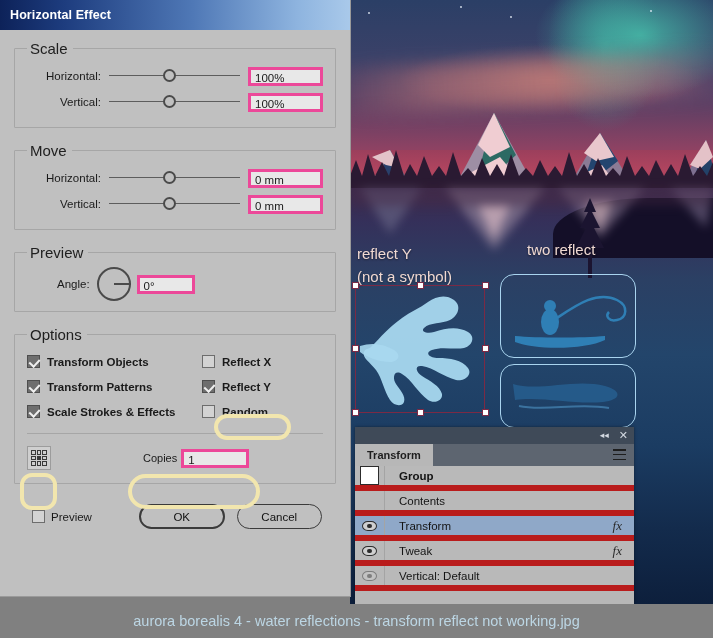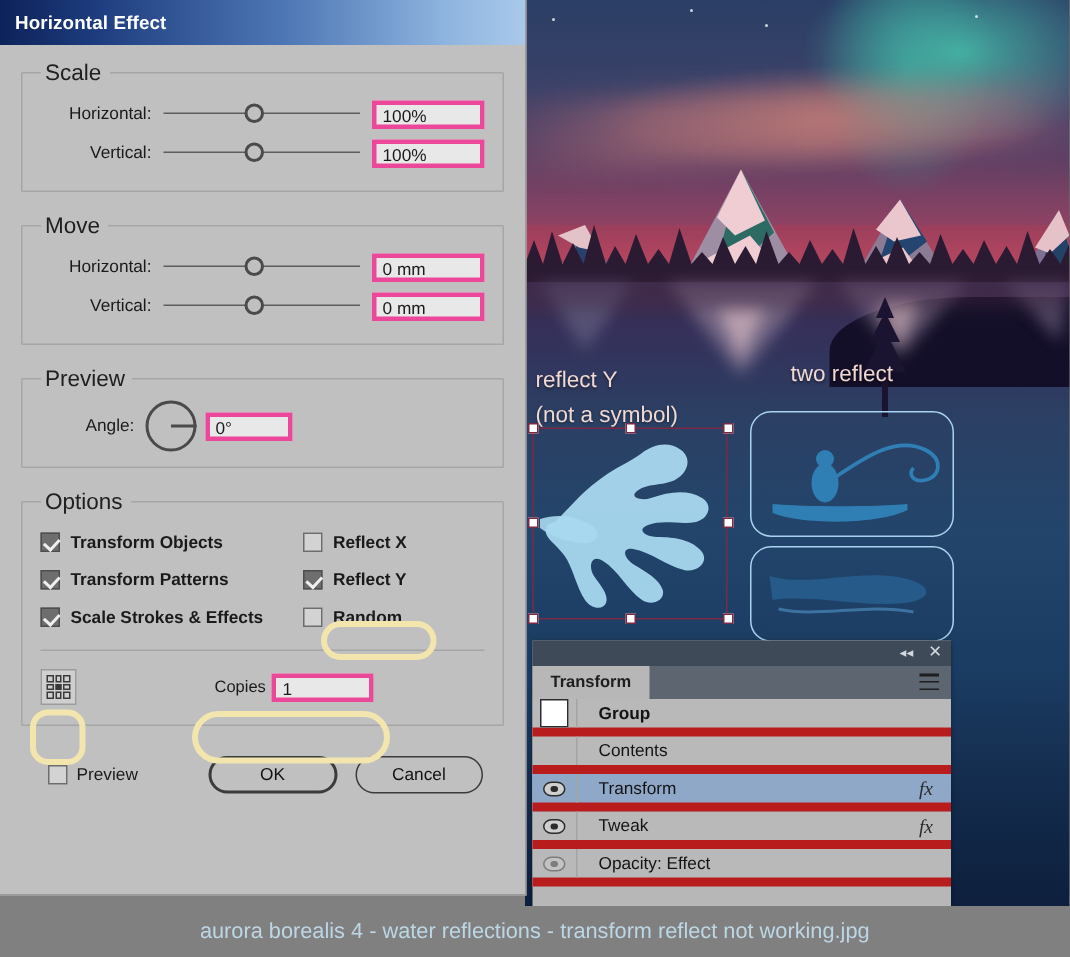--- a/index.html
+++ b/index.html
@@ -485,21 +485,21 @@
           <div class="eye"></div>
         </div>
         <div class="plabel">Tweak</div>
         <div class="fx">fx</div>
       </div>
 
       <div class="prow">
         <div class="eyecol">
           <div class="eye dim"></div>
         </div>
-        <div class="plabel">Opacity:  Effect</div>
+        <div class="plabel">Vertical:  Default</div>
       </div>
     </div>
   </div>
 
   <div class="caption">
     <span>aurora borealis 4 - water reflections - transform reflect not working.jpg</span>
   </div>
 
 </div>
 

